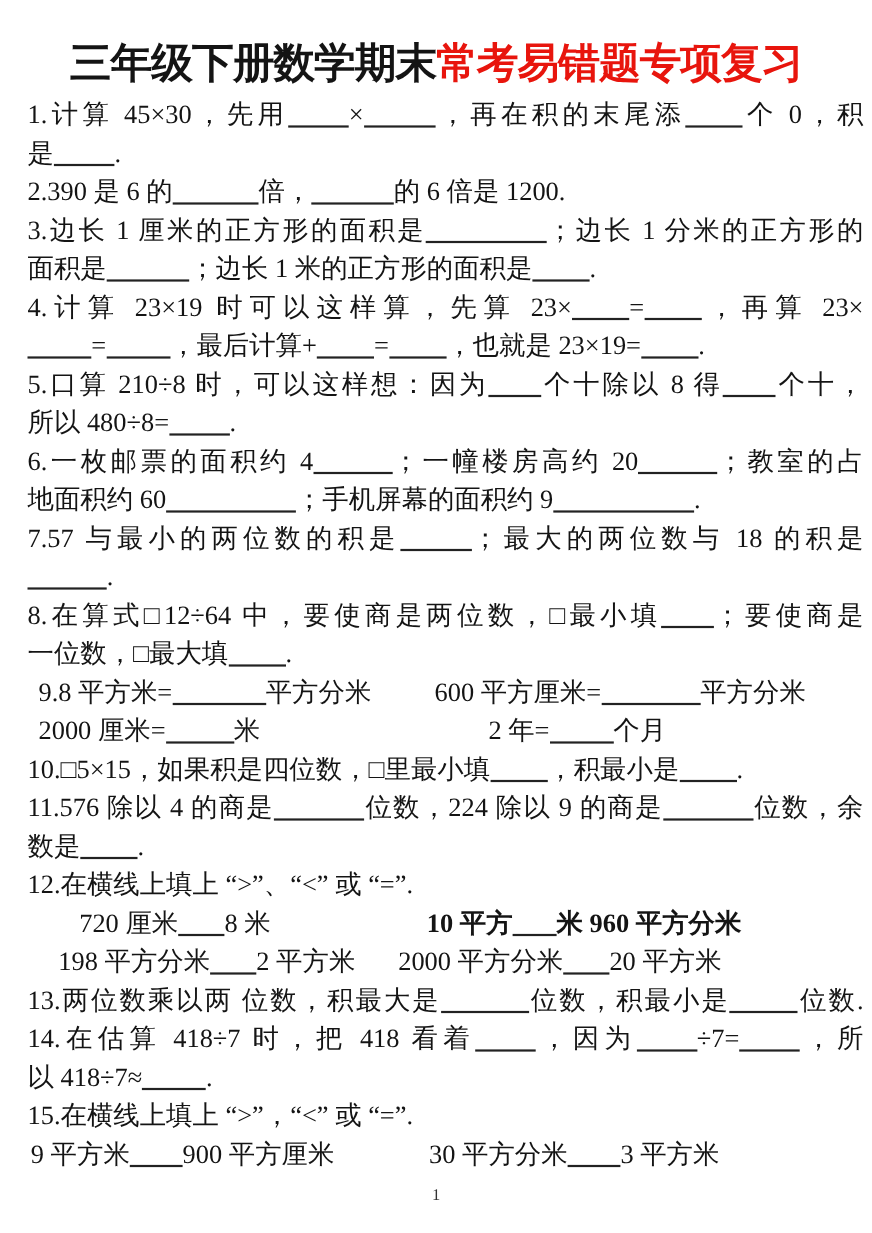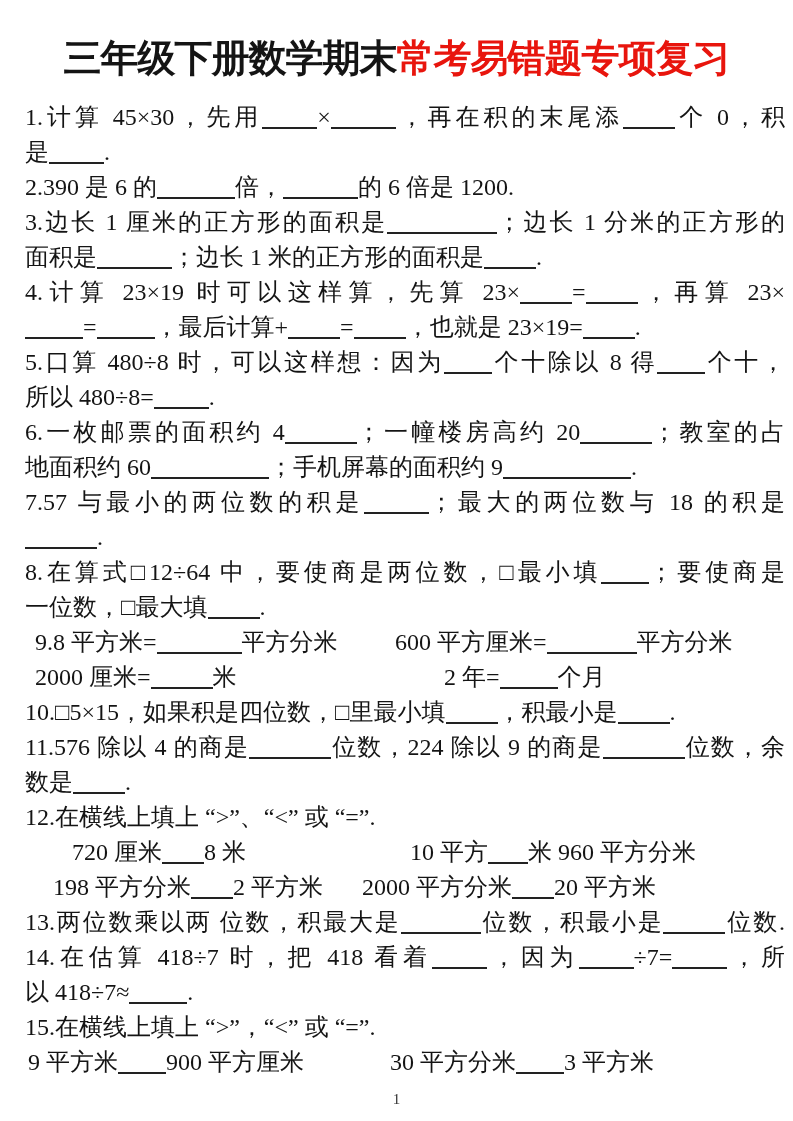--- a/index.html
+++ b/index.html
@@ -17,21 +17,21 @@
     box-sizing: border-box;
   }
   .title {
     text-align: center;
     font-family: "Liberation Sans", "DejaVu Sans", sans-serif;
     font-weight: bold;
     font-size: 38px;
     letter-spacing: -1px;
     line-height: 48px;
     padding-top: 34px;
-    margin-bottom: 18px;
+    margin-bottom: 6px;
     white-space: nowrap;
   }
   #lines {
     width: 793px;
   }
   .line {
     font-size: 24px;
     line-height: 35px;
     height: 35px;
     margin-left: 25px;
@@ -74,21 +74,21 @@
 <div class="title"><span>三年级下册数学期末</span><span id="title-red" style="color: rgb(232, 21, 13);">常考易错题专项复习</span></div>
 
 <div id="lines">
     <div class="line fill"><span>1.计算 45×30，先用</span><span class="blank" style="width: 55px;"></span><span>×</span><span class="blank" style="width: 65px;"></span><span>，再在积的末尾添</span><span class="blank" style="width: 52px;"></span><span>个 0，积</span></div>
     <div class="line"><span>是</span><span class="blank" style="width: 55px;"></span><span>.</span></div>
     <div class="line"><span>2.390 是 6 的</span><span class="blank" style="width: 78px;"></span><span>倍，</span><span class="blank" style="width: 75px;"></span><span>的 6 倍是 1200.</span></div>
     <div class="line fill"><span>3.边长 1 厘米的正方形的面积是</span><span class="blank" style="width: 110px;"></span><span>；边长 1 分米的正方形的</span></div>
     <div class="line"><span>面积是</span><span class="blank" style="width: 75px;"></span><span>；边长 1 米的正方形的面积是</span><span class="blank" style="width: 52px;"></span><span>.</span></div>
     <div class="line fill"><span>4.计算 23×19 时可以这样算，先算 23×</span><span class="blank" style="width: 52px;"></span><span>=</span><span class="blank" style="width: 52px;"></span><span>，再算 23×</span></div>
     <div class="line"><span class="blank" style="width: 58px;"></span><span>=</span><span class="blank" style="width: 58px;"></span><span>，最后计算+</span><span class="blank" style="width: 52px;"></span><span>=</span><span class="blank" style="width: 52px;"></span><span>，也就是 23×19=</span><span class="blank" style="width: 52px;"></span><span>.</span></div>
-    <div class="line fill"><span>5.口算 480÷8 时，可以这样想：因为</span><span class="blank" style="width: 48px;"></span><span>个十除以 8 得</span><span class="blank" style="width: 48px;"></span><span>个十，</span></div>
+    <div class="line fill"><span>5.口算 210÷8 时，可以这样想：因为</span><span class="blank" style="width: 48px;"></span><span>个十除以 8 得</span><span class="blank" style="width: 48px;"></span><span>个十，</span></div>
     <div class="line"><span>所以 480÷8=</span><span class="blank" style="width: 55px;"></span><span>.</span></div>
     <div class="line fill"><span>6.一枚邮票的面积约 4</span><span class="blank" style="width: 72px;"></span><span>；一幢楼房高约 20</span><span class="blank" style="width: 72px;"></span><span>；教室的占</span></div>
     <div class="line"><span>地面积约 60</span><span class="blank" style="width: 118px;"></span><span>；手机屏幕的面积约 9</span><span class="blank" style="width: 128px;"></span><span>.</span></div>
     <div class="line fill"><span>7.57 与最小的两位数的积是</span><span class="blank" style="width: 65px;"></span><span>；最大的两位数与 18 的积是</span></div>
     <div class="line"><span class="blank" style="width: 72px;"></span><span>.</span></div>
     <div class="line fill"><span>8.在算式□12÷64 中，要使商是两位数，□最小填</span><span class="blank" style="width: 48px;"></span><span>；要使商是</span></div>
     <div class="line"><span>一位数，□最大填</span><span class="blank" style="width: 52px;"></span><span>.</span></div>
     <div class="line cols">
       <span class="col" style="left: 25px;"><span>9.8 平方米=</span><span class="blank" style="width: 85px;"></span><span>平方分米</span></span>
       <span class="col" style="left: 385px;"><span>600 平方厘米=</span><span class="blank" style="width: 90px;"></span><span>平方分米</span></span>
@@ -96,21 +96,21 @@
     <div class="line cols">
       <span class="col" style="left: 25px;"><span>2000 厘米=</span><span class="blank" style="width: 62px;"></span><span>米</span></span>
       <span class="col" style="left: 434px; text-align: center;"><span>2 年=</span><span class="blank" style="width: 58px;"></span><span>个月</span></span>
     </div>
     <div class="line"><span>10.□5×15，如果积是四位数，□里最小填</span><span class="blank" style="width: 52px;"></span><span>，积最小是</span><span class="blank" style="width: 52px;"></span><span>.</span></div>
     <div class="line fill"><span>11.576 除以 4 的商是</span><span class="blank" style="width: 82px;"></span><span>位数，224 除以 9 的商是</span><span class="blank" style="width: 82px;"></span><span>位数，余</span></div>
     <div class="line"><span>数是</span><span class="blank" style="width: 52px;"></span><span>.</span></div>
     <div class="line"><span>12.在横线上填上 “&gt;”、“&lt;” 或 “=”.</span></div>
     <div class="line cols">
       <span class="col" style="left: 62px;"><span>720 厘米</span><span class="blank" style="width: 42px;"></span><span>8 米</span></span>
-      <span class="col" style="left: 400px;"><span>10 平方</span><span class="blank" style="width: 40px;"></span><span>米 960 平方分米</span></span>
+      <span class="col" style="left: 378px; font-weight: bold;"><span>10 平方</span><span class="blank" style="width: 40px;"></span><span>米 960 平方分米</span></span>
     </div>
     <div class="line cols">
       <span class="col" style="left: 43px;"><span>198 平方分米</span><span class="blank" style="width: 42px;"></span><span>2 平方米</span></span>
       <span class="col" style="left: 352px;"><span>2000 平方分米</span><span class="blank" style="width: 42px;"></span><span>20 平方米</span></span>
     </div>
     <div class="line fill"><span>13.两位数乘以两 位数，积最大是</span><span class="blank" style="width: 80px;"></span><span>位数，积最小是</span><span class="blank" style="width: 62px;"></span><span>位数.</span></div>
     <div class="line fill"><span>14.在估算 418÷7 时，把 418 看着</span><span class="blank" style="width: 55px;"></span><span>，因为</span><span class="blank" style="width: 55px;"></span><span>÷7=</span><span class="blank" style="width: 55px;"></span><span>，所</span></div>
     <div class="line"><span>以 418÷7≈</span><span class="blank" style="width: 58px;"></span><span>.</span></div>
     <div class="line"><span>15.在横线上填上 “&gt;”，“&lt;” 或 “=”.</span></div>
     <div class="line cols">

